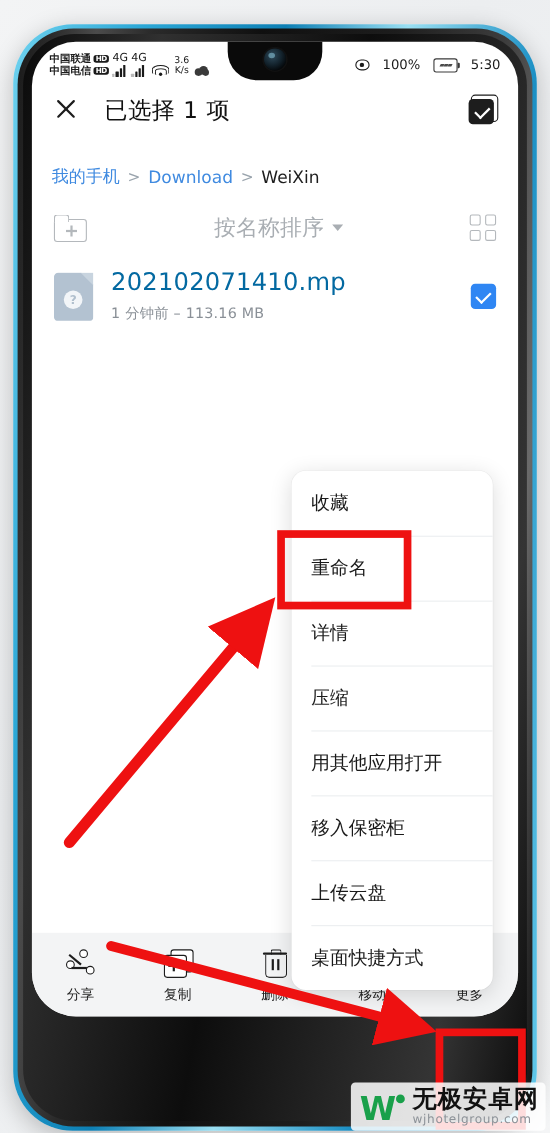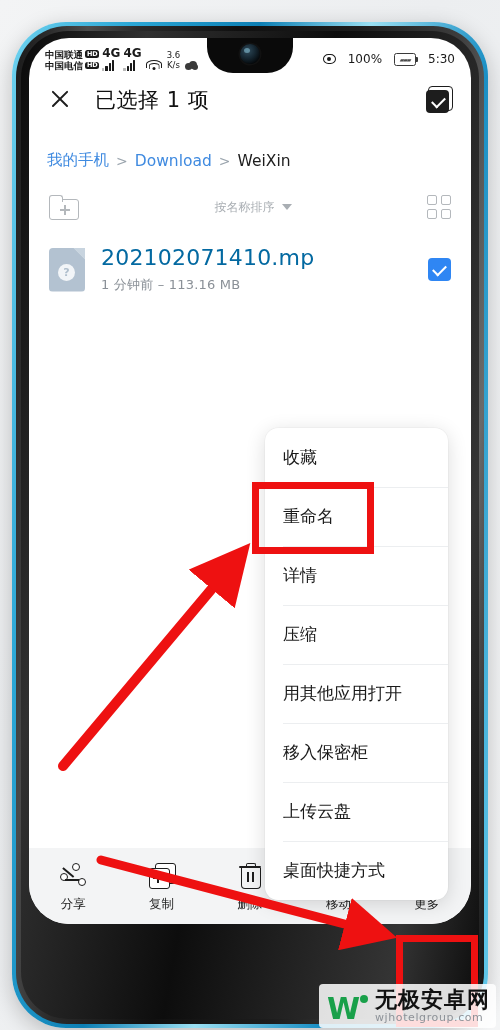--- a/index.html
+++ b/index.html
@@ -64,21 +64,21 @@
     padding:0 16px;font-size:10px;color:#1a1a1a;z-index:45;
   }
   .sb-left{display:flex;align-items:flex-end;gap:3px;}
   .carriers{display:flex;flex-direction:column;line-height:1.18;font-size:9.5px;font-weight:600;}
   .carrier-row{display:flex;align-items:center;gap:2px;white-space:nowrap;}
   .hd-badge{
     display:inline-block;font-size:6.5px;font-weight:700;color:#fff;background:#1a1a1a;
     border-radius:2.5px;padding:.5px 2px;letter-spacing:-.3px;line-height:1;
   }
   .sig{display:flex;flex-direction:column;align-items:flex-start;gap:1px;}
-  .sig-label{font-size:12px;font-weight:700;line-height:1;}
+  .sig-label{font-size:10px;font-weight:400;line-height:1;}
   .bars{display:flex;align-items:flex-end;gap:1px;height:11px;}
   .bars i{display:block;width:2.2px;background:#1a1a1a;border-radius:.5px;}
   .bars i:nth-child(1){height:3px;background:#b9b9b9;}
   .bars i:nth-child(2){height:5.5px;}
   .bars i:nth-child(3){height:8px;}
   .bars i:nth-child(4){height:11px;}
   .wifi{width:15px;height:12px;position:relative;margin:0 1px 0 2px;}
   .wifi span{position:absolute;left:50%;transform:translateX(-50%);border:1.4px solid #1a1a1a;
     border-bottom:none;border-radius:50% 50% 0 0;}
   .wifi .w1{width:14px;height:7px;top:1px;}
@@ -125,21 +125,21 @@
   .sortbar{display:flex;align-items:center;padding:14px 20px 0 20px;height:44px;}
   .newfolder{width:30px;height:24px;position:relative;cursor:pointer;flex:0 0 auto;}
   .newfolder .body{position:absolute;left:0;top:4px;width:28px;height:19px;border:1.6px solid #b4b8bc;border-radius:3px;}
   .newfolder .tab{position:absolute;left:0px;top:0px;width:12px;height:6px;border:1.6px solid #b4b8bc;
     border-bottom:none;border-radius:3px 3px 0 0;background:#fff;}
   .newfolder .plus{position:absolute;left:11px;top:10px;width:10px;height:10px;}
   .newfolder .plus::before,.newfolder .plus::after{content:"";position:absolute;background:#b4b8bc;}
   .newfolder .plus::before{left:4px;top:0;width:1.6px;height:10px;}
   .newfolder .plus::after{left:0;top:4.2px;width:10px;height:1.6px;}
   .sort-mid{flex:1;display:flex;align-items:center;justify-content:center;gap:7px;cursor:pointer;}
-  .sort-label{font-size:12px;color:#a9aeb3;}
+  .sort-label{font-size:20px;color:#a9aeb3;}
   .caret{width:0;height:0;border-left:5.5px solid transparent;border-right:5.5px solid transparent;
     border-top:6.5px solid #a9aeb3;}
   .gridview{width:24px;height:24px;display:grid;grid-template-columns:1fr 1fr;grid-template-rows:1fr 1fr;
     gap:4px;cursor:pointer;flex:0 0 auto;}
   .gridview i{display:block;border:1.7px solid #b4b8bc;border-radius:2px;}
 
   
   .filelist{padding:16px 20px 0 20px;}
   .filerow{display:flex;align-items:center;gap:16px;cursor:pointer;}
   .fileicon{width:36px;height:44px;position:relative;flex:0 0 auto;}

